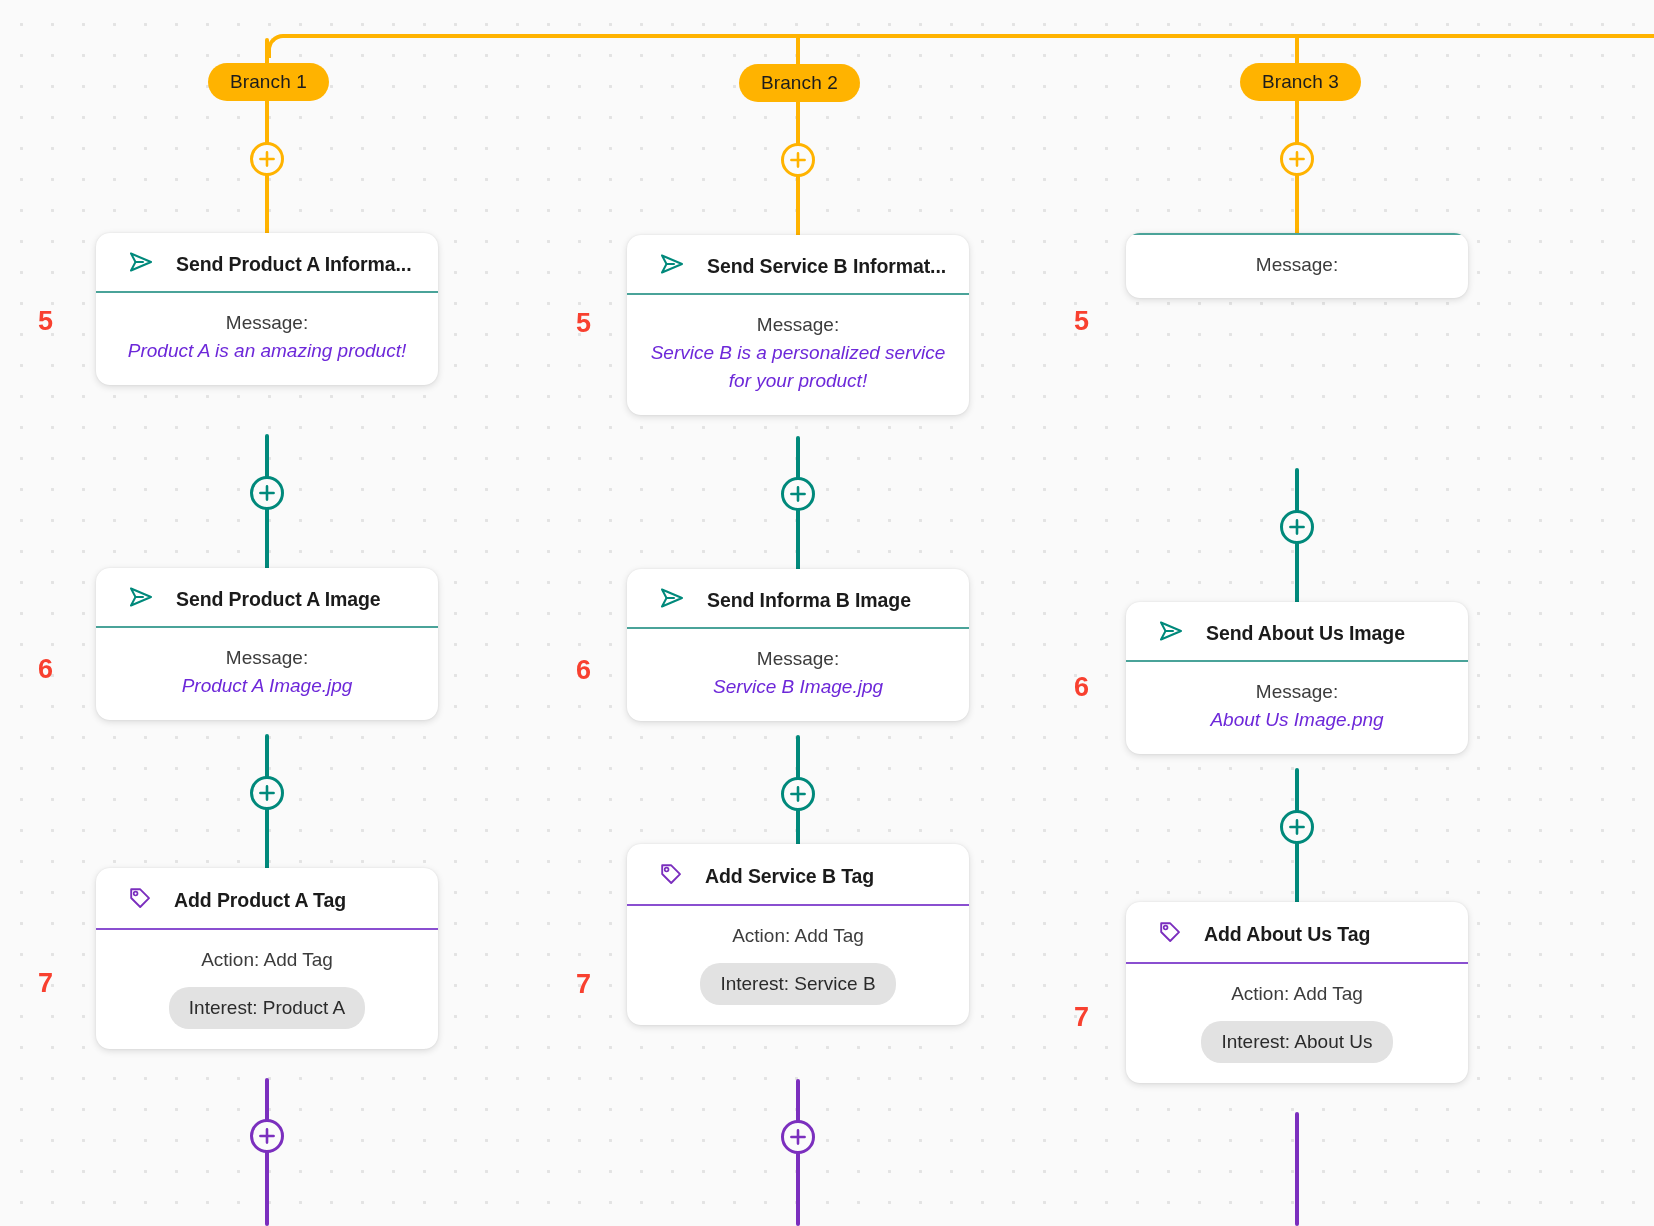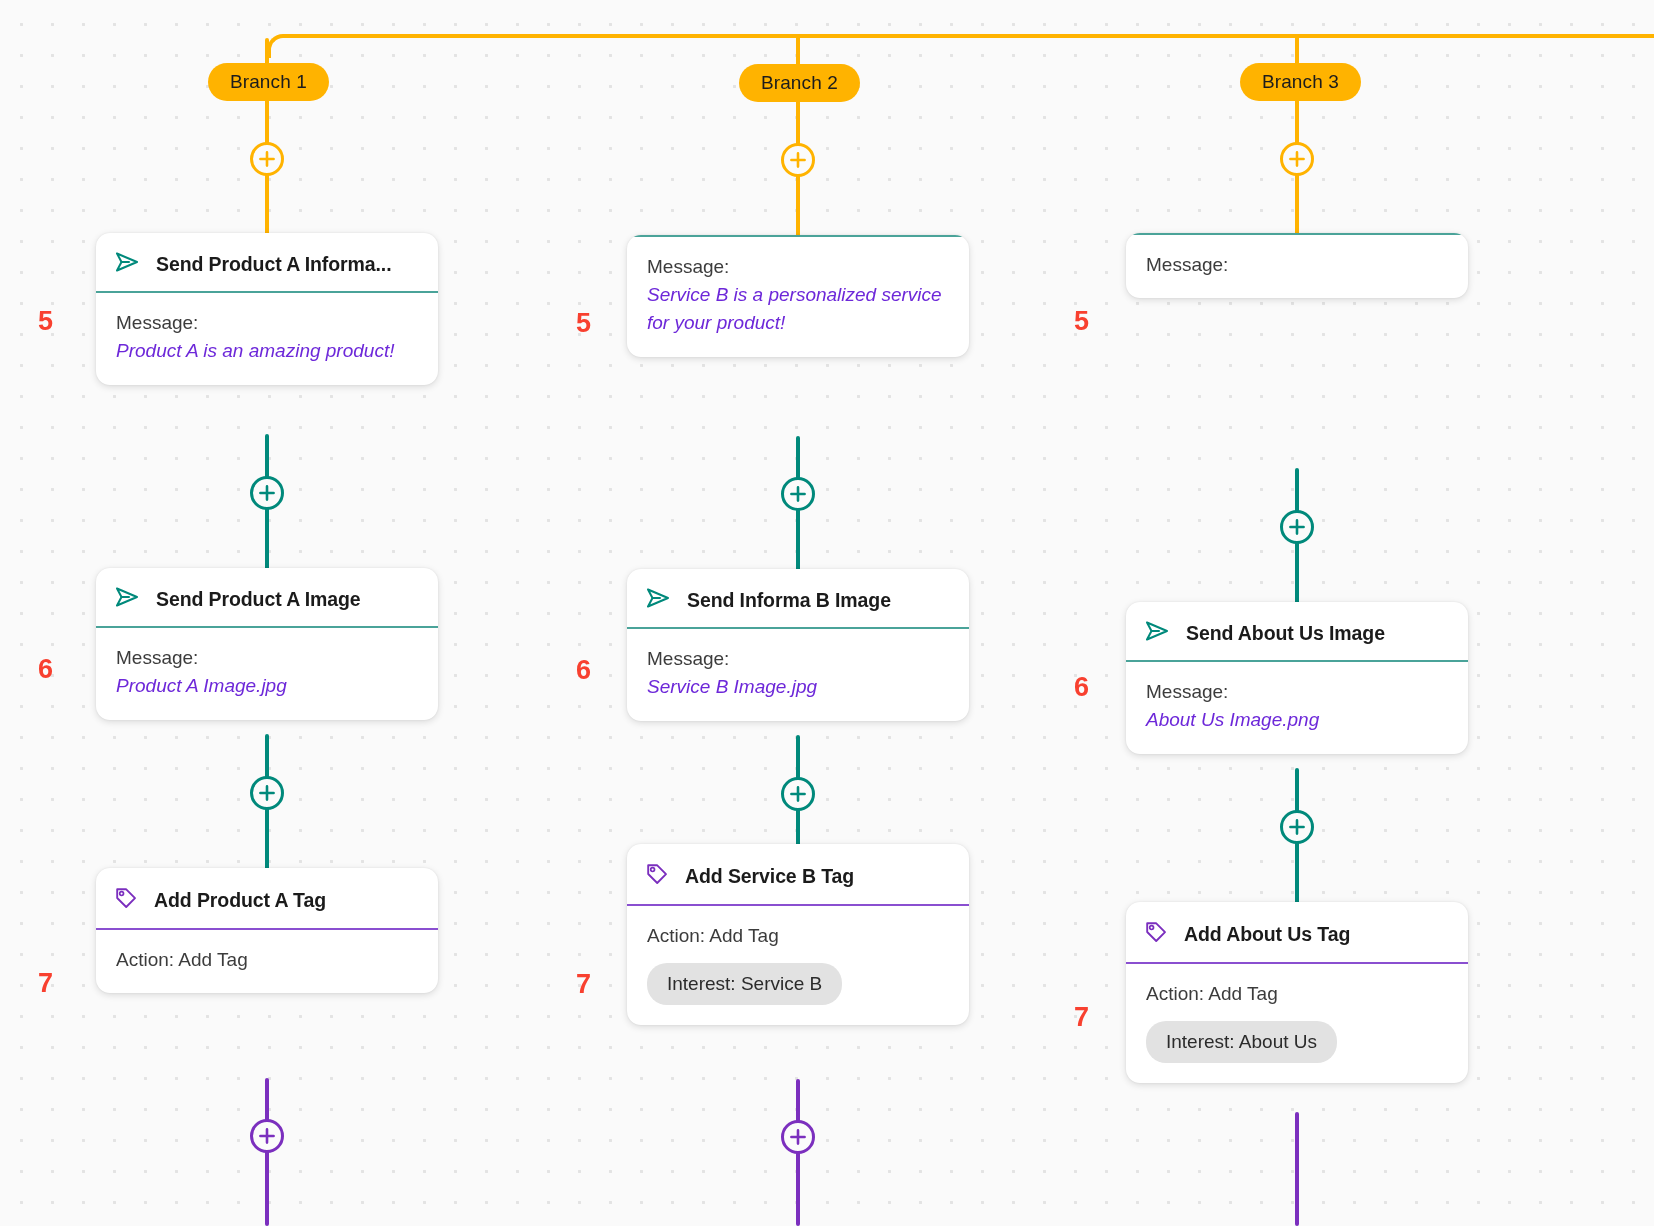--- a/index.html
+++ b/index.html
@@ -17,20 +17,21 @@
   #canvas {
     position: relative;
     width: 1654px;
     height: 1226px;
     background-color: #fafafa;
     background-image:
       radial-gradient(circle, #e3e3e3 1.4px, rgba(227,227,227,0) 1.6px);
     background-size: 31px 31px;
     background-position: 6px 9px;
     overflow: hidden;
+    text-align: center;
   }
 
   
   .vline {
     position: absolute;
     width: 4px;
     border-radius: 2px;
   }
   .hline {
     position: absolute;
@@ -99,22 +100,22 @@
     background: #ffffff;
     border-radius: 14px;
     box-shadow: 0 2px 7px rgba(0,0,0,0.13), 0 0 2px rgba(0,0,0,0.08);
     z-index: 6;
     overflow: hidden;
     box-sizing: border-box;
   }
   .card-head {
     display: flex;
     align-items: center;
-    gap: 16px;
-    padding: 18px 20px 14px 18px;
+    gap: 22px;
+    padding: 18px 20px 14px 32px;
   }
   .card-head .ic { flex: 0 0 auto; display: block; }
   .card-title {
     font-size: 19.5px;
     font-weight: bold;
     color: #1b1b1b;
     white-space: nowrap;
     overflow: hidden;
     text-overflow: ellipsis;
     letter-spacing: -0.1px;
@@ -222,20 +223,21 @@
         <svg width="24" height="24" viewBox="0 0 24 24" aria-hidden="true">
             <path d="M3.2 3.2 H12 L21 12.2 L12.2 21 L3.2 12 Z" fill="none" stroke="#7b2fbe" stroke-width="1.9" stroke-linejoin="round"></path>
             <circle cx="7.6" cy="7.6" r="1.9" fill="none" stroke="#7b2fbe" stroke-width="1.7"></circle>
           </svg>
       </span>
       <span class="card-title">Add Product A Tag</span>
     </div>
     <div class="divider purple-d"></div>
     <div class="card-body">
       <div class="lbl">Action: Add Tag</div>
+      <div class="tag-pill">Interest: Product A</div>
     </div>
   </div>
 
   <div class="vline purple" style="left:265px; top:1078px; height:148px;"></div>
   <div class="plus purple-p" style="left:250px; top:1119px;">
     <svg width="18" height="18" viewBox="0 0 18 18" aria-hidden="true">
         <path d="M9 2.4v13.2M2.4 9h13.2" stroke="#7b2fbe" stroke-width="2.6" stroke-linecap="round"></path>
       </svg>
   </div>
 
@@ -244,43 +246,52 @@
     <span>Branch 2</span>
   </div>
   <div class="plus orange-p" style="left:781px; top:143px;">
     <svg width="18" height="18" viewBox="0 0 18 18" aria-hidden="true">
         <path d="M9 2.4v13.2M2.4 9h13.2" stroke="#ffb300" stroke-width="2.6" stroke-linecap="round"></path>
       </svg>
   </div>
 
   <div class="step-num" style="left:576px; top:308px;">5</div>
   <div class="card" style="left:627px; top:235px;">
-    <div class="divider teal-d"></div>
-    <div class="card-body">
-      <div class="lbl">Message:</div>
-      <div class="msg">Service B is a personalized service for your product!</div>
-    </div>
-  </div>
-
-  <div class="vline teal" style="left:796px; top:436px; height:142px;"></div>
-  <div class="plus teal-p" style="left:781px; top:477px;">
-    <svg width="18" height="18" viewBox="0 0 18 18" aria-hidden="true">
-        <path d="M9 2.4v13.2M2.4 9h13.2" stroke="#00897b" stroke-width="2.6" stroke-linecap="round"></path>
-      </svg>
-  </div>
-
-  <div class="step-num" style="left:576px; top:655px;">6</div>
-  <div class="card" style="left:627px; top:569px;">
     <div class="card-head">
       <span class="ic">
         <svg width="26" height="22" viewBox="0 0 26 22" aria-hidden="true">
             <path d="M3 2.5 L23 11 L3 19.5 L7.5 11 Z" fill="none" stroke="#00897b" stroke-width="2" stroke-linejoin="round"></path>
             <path d="M7.5 11 H15" stroke="#00897b" stroke-width="2" stroke-linecap="round"></path>
           </svg>
       </span>
+      <span class="card-title">Send Service B Informat...</span>
+    </div>
+    <div class="divider teal-d"></div>
+    <div class="card-body">
+      <div class="lbl">Message:</div>
+      <div class="msg">Service B is a personalized service for your product!</div>
+    </div>
+  </div>
+
+  <div class="vline teal" style="left:796px; top:436px; height:142px;"></div>
+  <div class="plus teal-p" style="left:781px; top:477px;">
+    <svg width="18" height="18" viewBox="0 0 18 18" aria-hidden="true">
+        <path d="M9 2.4v13.2M2.4 9h13.2" stroke="#00897b" stroke-width="2.6" stroke-linecap="round"></path>
+      </svg>
+  </div>
+
+  <div class="step-num" style="left:576px; top:655px;">6</div>
+  <div class="card" style="left:627px; top:569px;">
+    <div class="card-head">
+      <span class="ic">
+        <svg width="26" height="22" viewBox="0 0 26 22" aria-hidden="true">
+            <path d="M3 2.5 L23 11 L3 19.5 L7.5 11 Z" fill="none" stroke="#00897b" stroke-width="2" stroke-linejoin="round"></path>
+            <path d="M7.5 11 H15" stroke="#00897b" stroke-width="2" stroke-linecap="round"></path>
+          </svg>
+      </span>
       <span class="card-title">Send Informa B Image</span>
     </div>
     <div class="divider teal-d"></div>
     <div class="card-body">
       <div class="lbl">Message:</div>
       <div class="msg">Service B Image.jpg</div>
     </div>
   </div>
 
   <div class="vline teal" style="left:796px; top:735px; height:142px;"></div>

